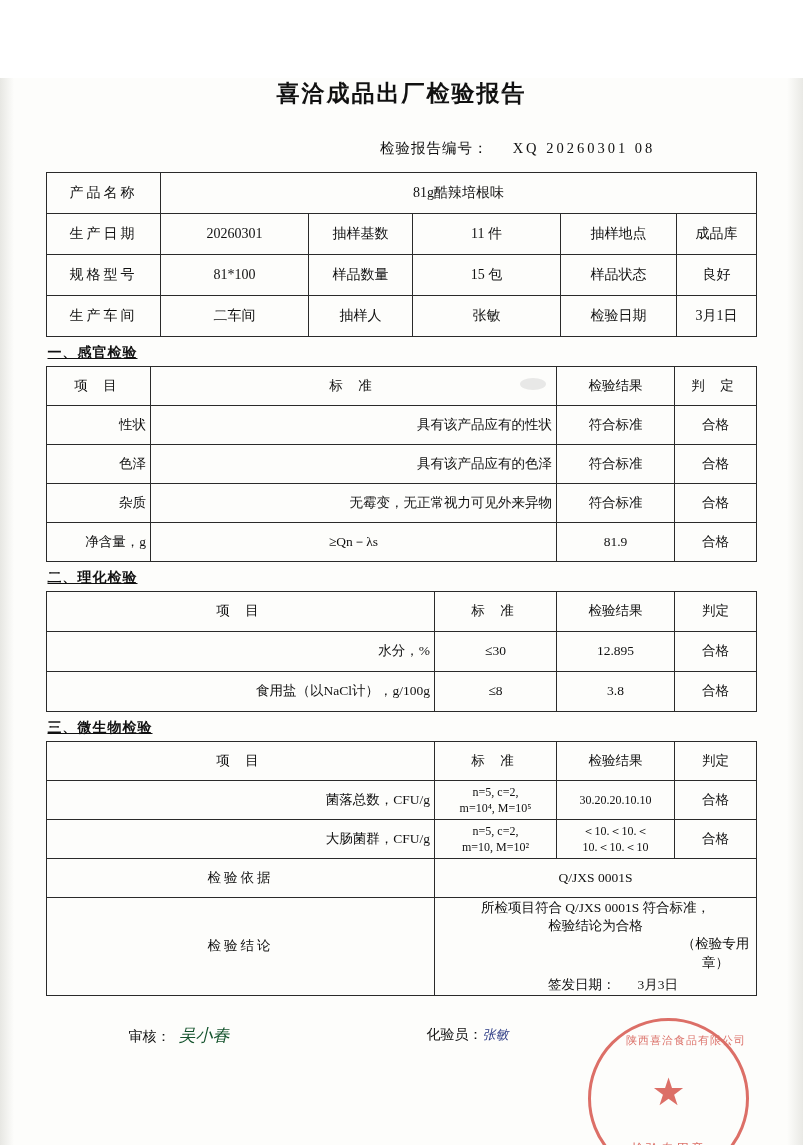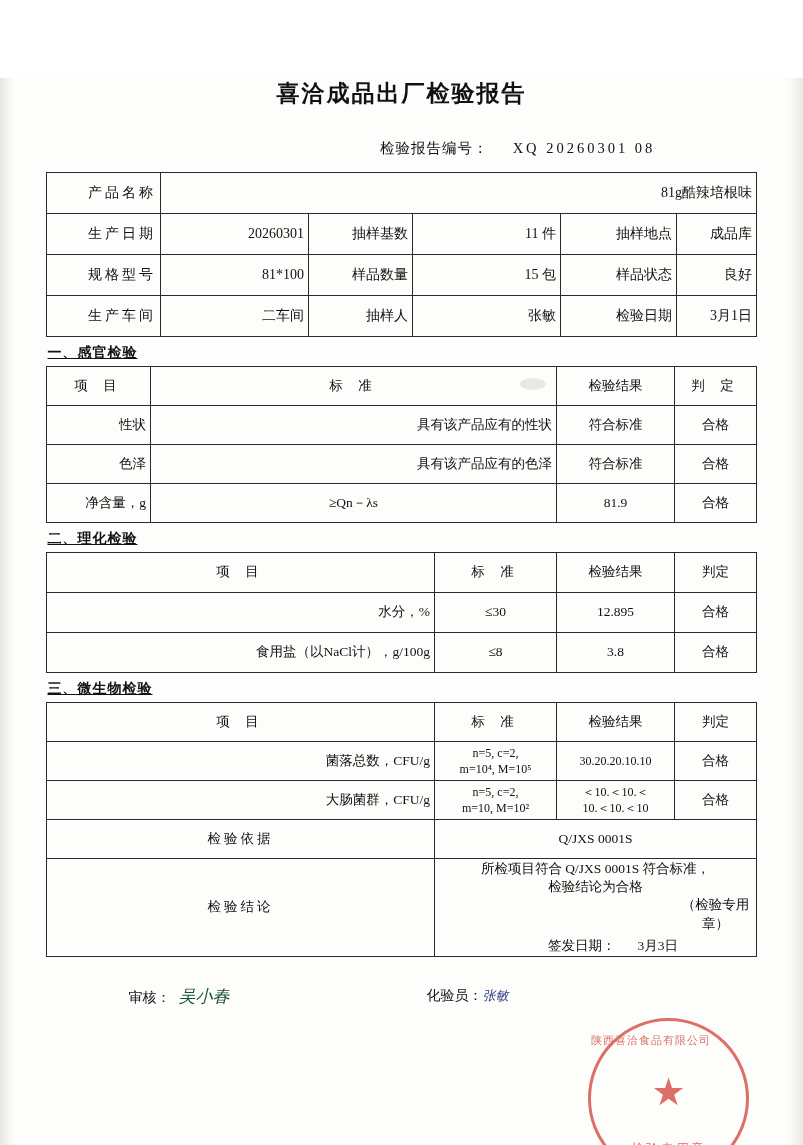--- a/index.html
+++ b/index.html
@@ -85,21 +85,21 @@
     width: 710px;
     margin: 7px auto 4px auto;
     font-size: 14px;
     font-weight: bold;
     letter-spacing: 1px;
     padding-left: 2px;
     text-decoration: underline;
   }
 
   .t-info { margin-top: 14px; }
-  .t-info td { height: 38px; font-size: 14px; text-align: right; }
+  .t-info td { height: 38px; font-size: 14px; }
 
   .t-sensory td { height: 36px; }
   .t-chem td { height: 37px; }
   .t-micro td { height: 36px; }
 
   .small-multi {
     font-size: 12px;
     line-height: 1.25;
   }
 
@@ -163,21 +163,21 @@
     top: 46%;
     transform: translate(-50%, -50%);
     color: #d0392f;
     font-size: 38px;
     line-height: 1;
   }
   .stamp .stamp-text-top {
     position: absolute;
     top: 12px;
     left: 0; right: 0;
-    text-align: left;
+    text-align: right;
     color: #cf3a30;
     font-size: 11px;
     letter-spacing: 1px;
   }
   .stamp .stamp-text-bottom {
     position: absolute;
     bottom: 18px;
     left: 0; right: 0;
     text-align: center;
     color: #cf3a30;
@@ -263,20 +263,26 @@
       </tr>
       <tr>
         <td class="left">性状</td>
         <td class="left">具有该产品应有的性状</td>
         <td>符合标准</td>
         <td>合格</td>
       </tr>
       <tr>
         <td class="left">色泽</td>
         <td class="left">具有该产品应有的色泽</td>
+        <td>符合标准</td>
+        <td>合格</td>
+      </tr>
+      <tr>
+        <td class="left">杂质</td>
+        <td class="left">无霉变，无正常视力可见外来异物</td>
         <td>符合标准</td>
         <td>合格</td>
       </tr>
       <tr>
         <td class="left">净含量，g</td>
         <td>≥Qn－λs</td>
         <td>81.9</td>
         <td>合格</td>
       </tr>
     </tbody>

